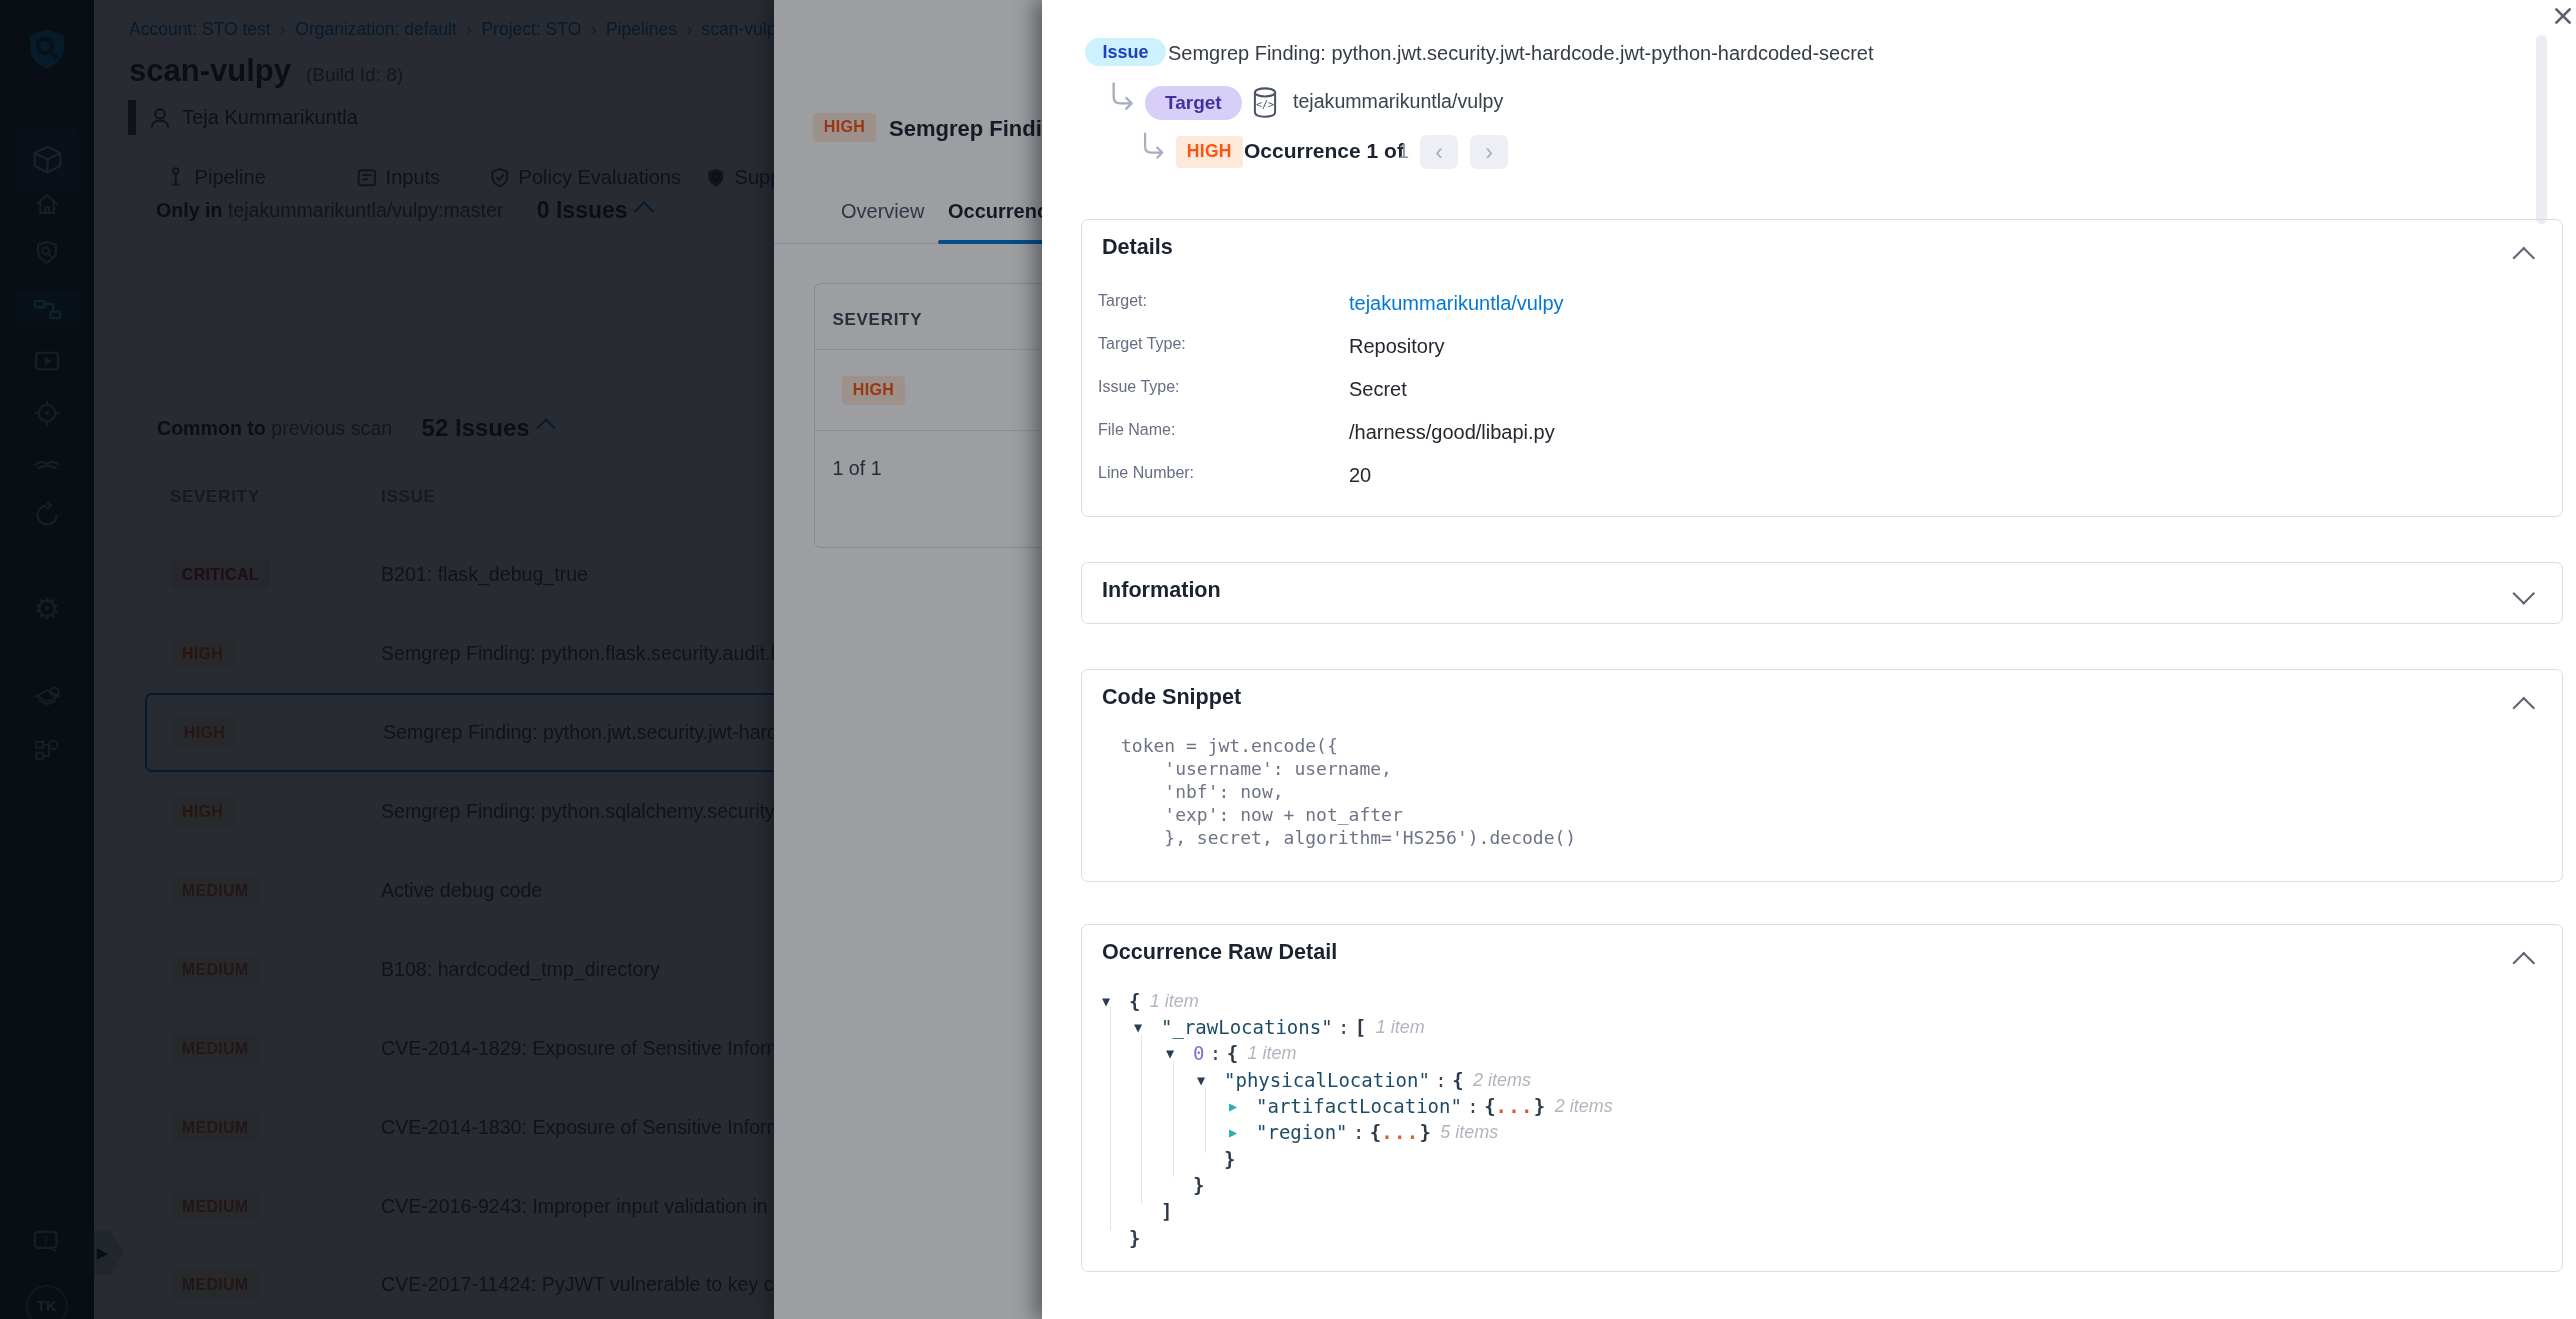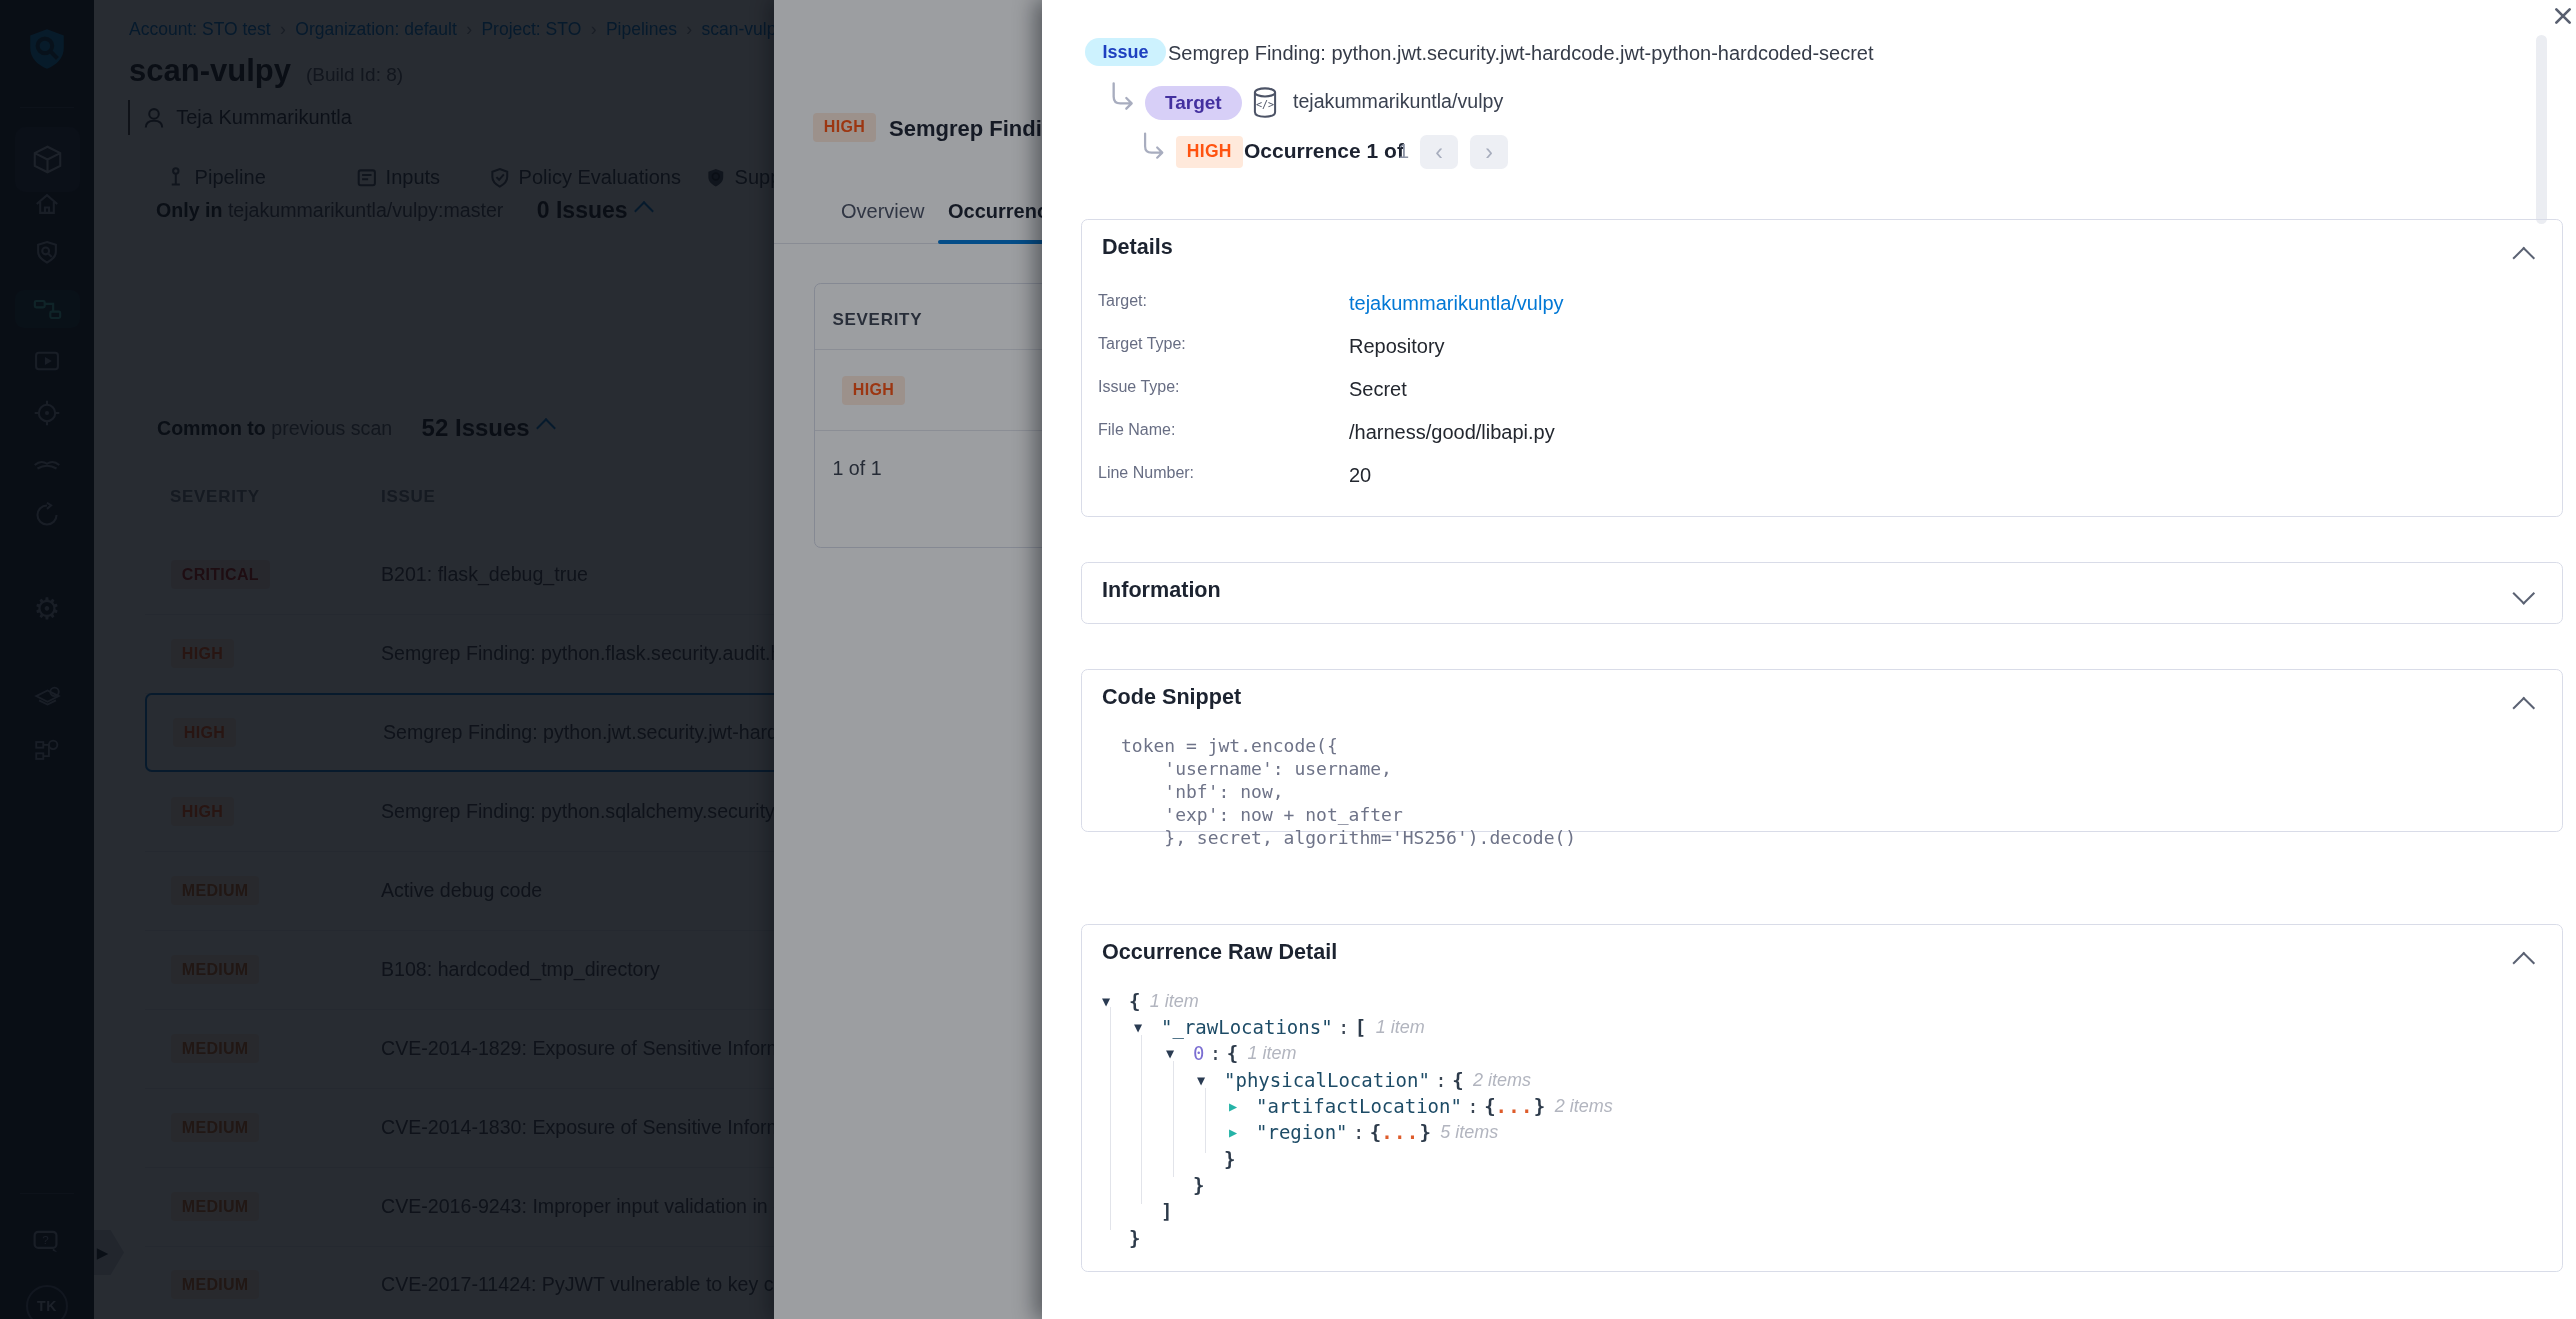--- a/index.html
+++ b/index.html
@@ -15,21 +15,21 @@
   .rail-selected{background:rgba(66,200,184,.14);border-radius:9.4px;width:65px;left:15px;color:#46c9b6;}
   .avatar-circle{width:38px;height:38px;border-radius:50%;border:2px solid #5a6375;color:#a6aebe;font-size:14px;font-weight:bold;display:flex;align-items:center;justify-content:center;letter-spacing:0.7px;}
   .nav-handle{position:absolute;left:94px;top:1230px;width:30px;height:45px;background:#cfd4de;clip-path:polygon(0 0,55% 0,100% 50%,55% 100%,0 100%);display:flex;align-items:center;color:#20262f;font-size:15px;padding-left:2.7px;box-sizing:border-box;}
 
   
   #basepage{position:absolute;left:94px;top:0;width:2482px;height:1320px;background:#fff;z-index:0;}
   .crumb{font-size:17.5px;color:#0278d5;}
   .crumb-sep{color:#8f97a6;font-size:17.5px;padding:0 9.4px;}
   #pagetitle{font-size:31px;font-weight:bold;color:#1b1f27;}
   #buildid{font-size:19px;color:#585d69;margin-left:15px;font-weight:normal;}
-  .userline{display:flex;align-items:center;border-left:2px solid #404040;padding-left:10.8px;color:#2c313c;font-size:20px;}
+  .userline{display:flex;align-items:center;border-left:8px solid #404040;padding-left:10.8px;color:#2c313c;font-size:20px;}
   .tab{display:flex;align-items:center;gap:8px;font-size:20px;color:#363c49;}
   .tab .ticon{color:#4a5160;display:flex;}
   .tabline{position:absolute;height:4px;background:#0278d5;border-radius:2px;}
   .secline{font-size:19.6px;color:#4a4f5c;}
   .secline b{color:#22262e;}
   .seccount{font-size:23px;font-weight:bold;color:#1d222c;}
   .chev-up-blue{display:inline-block;width:12px;height:12px;border-left:2.7px solid #0278d5;border-top:2.7px solid #0278d5;transform:rotate(45deg);}
 
   .thead{font-size:17px;font-weight:bold;color:#6f7585;letter-spacing:0.7px;}
   .irow{position:absolute;left:145px;width:2431px;height:79px;display:flex;align-items:center;border-bottom:1.3px solid #e8eaf0;}
@@ -392,21 +392,21 @@
       <div class="drow-value" style="top:201px;">/harness/good/libapi.py</div>
       <div class="drow-label" style="top:244px;">Line Number:</div>
       <div class="drow-value" style="top:244px;">20</div>
     </div>
 
     <div class="card" style="top:562px;height:62px;">
       <h3>Information</h3>
       <span class="chev down"></span>
     </div>
 
-    <div class="card" style="top:669px;height:163px;">
+    <div class="card" style="top:669px;height:213px;">
       <h3>Code Snippet</h3>
       <span class="chev up"></span>
       <div class="codeline" style="top:65px;">token = jwt.encode({</div>
       <div class="codeline" style="top:88px;">    'username': username,</div>
       <div class="codeline" style="top:111px;">    'nbf': now,</div>
       <div class="codeline" style="top:134px;">    'exp': now + not_after</div>
       <div class="codeline" style="top:157px;">    }, secret, algorithm='HS256').decode()</div>
     </div>
 
     <div class="card" style="top:924px;height:348px;">

